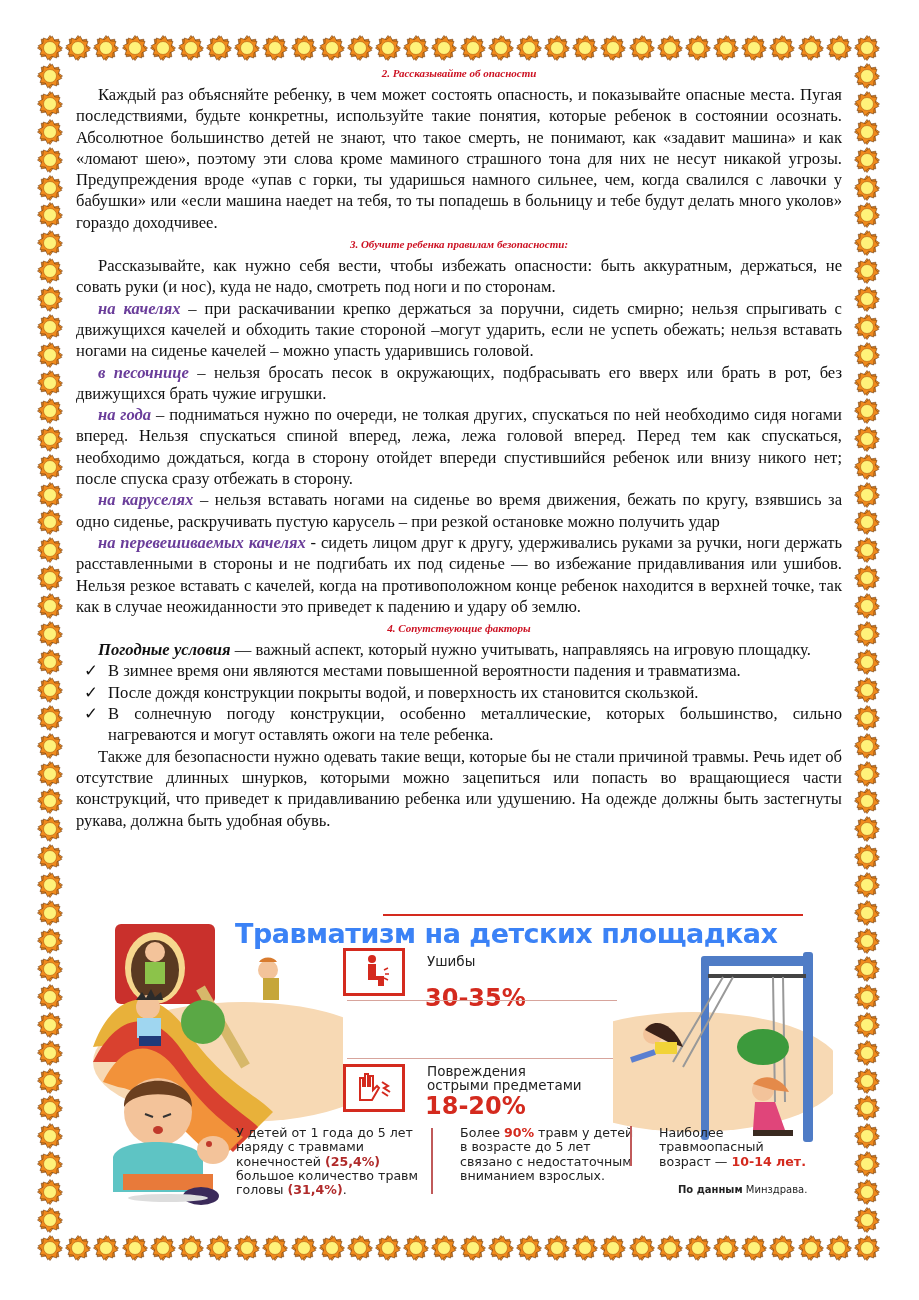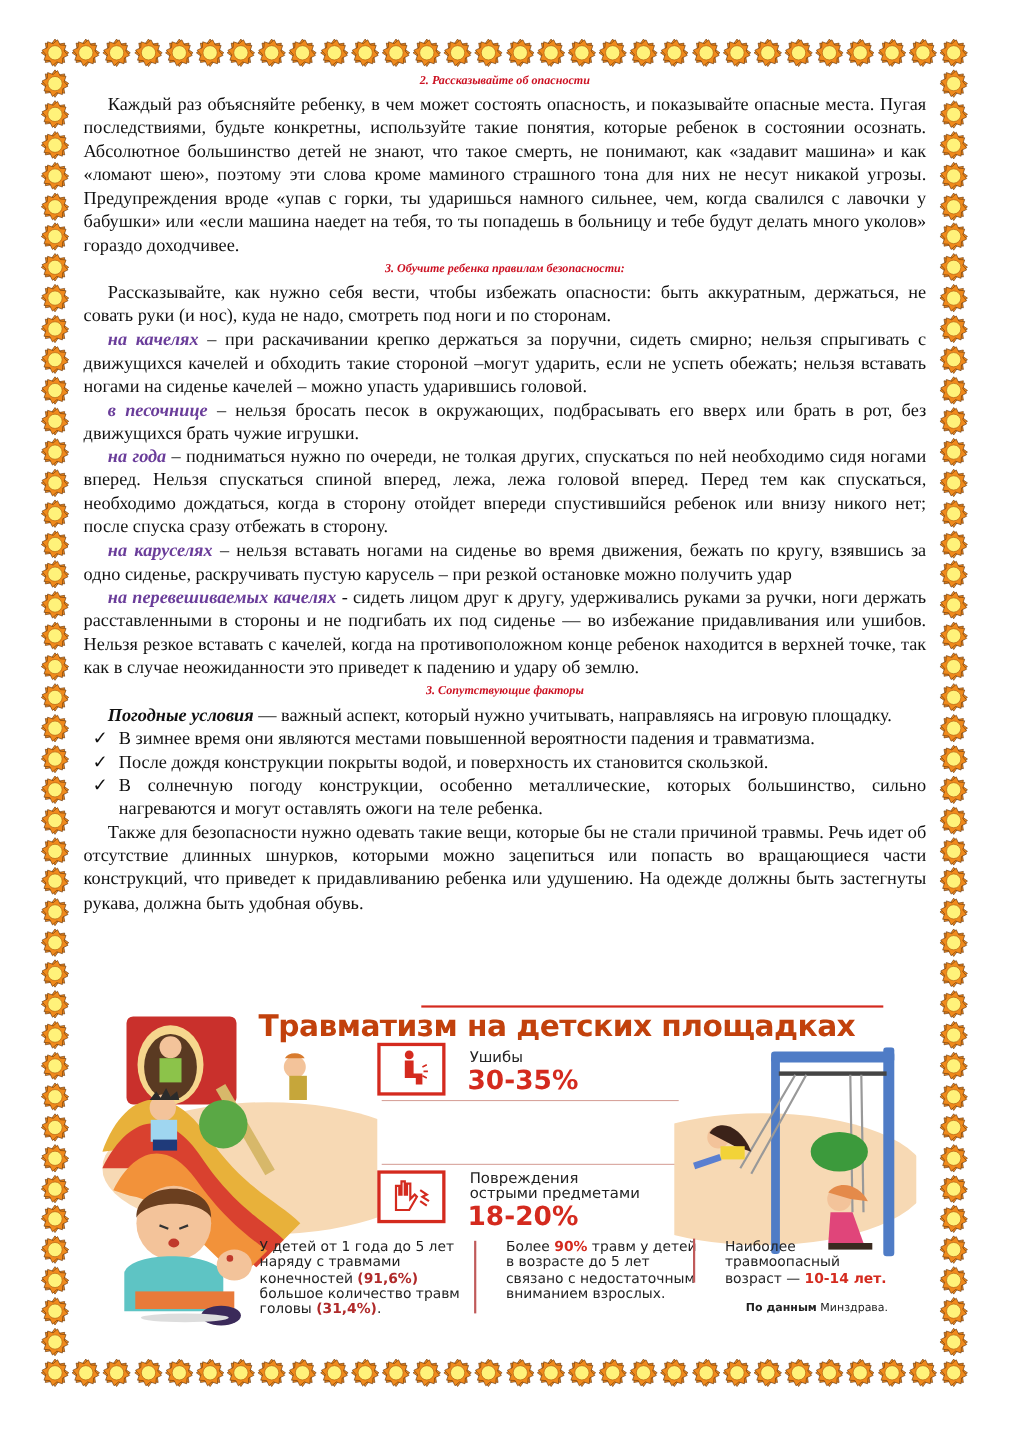--- a/index.html
+++ b/index.html
@@ -13,21 +13,21 @@
   .heading { font-style: italic; font-weight: bold; color: #cc1122; text-align: center; font-size: 11px; line-height: 22px; }
   .para { font-size: 16.6px; line-height: 21.3px; text-align: justify; text-indent: 22px; }
   .kw { font-style: italic; font-weight: bold; color: #6a3d9a; }
   .kw-black { font-style: italic; font-weight: bold; color: #111; }
   ul.checks { list-style: none; }
   ul.checks li { font-size: 16.6px; line-height: 21.3px; position: relative; padding-left: 32px; text-align: justify; }
   ul.checks li .chk { position: absolute; left: 8px; top: 0; }
 
   
   .info { position: absolute; left: 93px; top: 912px; width: 740px; height: 295px; background: #fff; }
-  .info-title { position: absolute; left: 142px; top: 6px; font-family: "DejaVu Sans", sans-serif; font-weight: bold; color: #c2410c; font-size: 27px; letter-spacing: -0.5px; white-space: nowrap; }
+  .info-title { position: absolute; left: 142px; top: 6px; font-family: "DejaVu Sans", sans-serif; font-weight: bold; color: #3b82f6; font-size: 27px; letter-spacing: -0.5px; white-space: nowrap; }
   .info-title-line { position: absolute; left: 290px; top: 2px; width: 420px; height: 2px; background: #d42a1e; }
   .stat { position: absolute; left: 250px; width: 290px; height: 54px; }
   .stat-box { position: absolute; left: 0; top: 0; width: 62px; height: 48px; border: 3px solid #d42a1e; display: flex; align-items: center; justify-content: center; }
   .stat-label { position: absolute; left: 84px; font-family: "DejaVu Sans", sans-serif; font-size: 13.5px; color: #222; line-height: 15px; white-space: nowrap; }
   .stat-value { position: absolute; left: 82px; font-family: "DejaVu Sans", sans-serif; font-weight: bold; font-size: 24px; color: #d42a1e; white-space: nowrap; }
   .stat-sep { position: absolute; left: 254px; width: 270px; height: 1px; background: #d7a49c; }
   .note { position: absolute; font-family: "DejaVu Sans", sans-serif; font-size: 12.6px; color: #222; line-height: 14.3px; }
   .note .hl { color: #d42a1e; font-weight: bold; }
   .note .hl2 { color: #b02a2a; font-weight: bold; }
   .vsep { position: absolute; width: 2px; background: #c05a5a; }
@@ -767,21 +767,21 @@
 
   <div class="heading">3. Обучите ребенка правилам безопасности:</div>
   <p class="para">Рассказывайте, как нужно себя вести, чтобы избежать опасности: быть аккуратным, держаться, не совать руки (и нос), куда не надо, смотреть под ноги и по сторонам.</p>
 
   <p class="para"><span class="kw">на качелях</span><span> – при раскачивании крепко держаться за поручни, сидеть смирно; нельзя спрыгивать с движущихся качелей и обходить такие стороной –могут ударить, если не успеть обежать; нельзя вставать ногами на сиденье качелей – можно упасть ударившись головой.</span></p>
   <p class="para"><span class="kw">в песочнице</span><span> – нельзя бросать песок в окружающих, подбрасывать его вверх или брать в рот, без движущихся брать чужие игрушки.</span></p>
   <p class="para"><span class="kw">на года</span><span> – подниматься нужно по очереди, не толкая других, спускаться по ней необходимо сидя ногами вперед. Нельзя спускаться спиной вперед, лежа, лежа головой вперед. Перед тем как спускаться, необходимо дождаться, когда в сторону отойдет впереди спустившийся ребенок или внизу никого нет; после спуска сразу отбежать в сторону.</span></p>
   <p class="para"><span class="kw">на каруселях</span><span> – нельзя вставать ногами на сиденье во время движения, бежать по кругу, взявшись за одно сиденье, раскручивать пустую карусель – при резкой остановке можно получить удар</span></p>
   <p class="para"><span class="kw">на перевешиваемых качелях</span><span> - сидеть лицом друг к другу, удерживались руками за ручки, ноги держать расставленными в стороны и не подгибать их под сиденье — во избежание придавливания или ушибов. Нельзя резкое вставать с качелей, когда на противоположном конце ребенок находится в верхней точке, так как в случае неожиданности это приведет к падению и удару об землю.</span></p>
 
-  <div class="heading">3. Сопутствующие факторы</div>
+  <div class="heading">4. Сопутствующие факторы</div>
   <p class="para"><span class="kw-black">Погодные условия</span><span> — важный аспект, который нужно учитывать, направляясь на игровую площадку.</span></p>
   <ul class="checks">
     <li><span class="chk">✓</span><span>В зимнее время они являются местами повышенной вероятности падения и травматизма.</span></li>
     <li><span class="chk">✓</span><span>После дождя конструкции покрыты водой, и поверхность их становится скользкой.</span></li>
     <li><span class="chk">✓</span><span>В солнечную погоду конструкции, особенно металлические, которых большинство, сильно нагреваются и могут оставлять ожоги на теле ребенка.</span></li>
   </ul>
   <p class="para">Также для безопасности нужно одевать такие вещи, которые бы не стали причиной травмы. Речь идет об отсутствие длинных шнурков, которыми можно зацепиться или попасть во вращающиеся части конструкций, что приведет к придавливанию ребенка или удушению. На одежде должны быть застегнуты рукава, должна быть удобная обувь.</p>
 </div>
 
 <div class="info">
@@ -823,21 +823,21 @@
 
   <div class="stat" style="top:36px">
     <div class="stat-box">
       <svg width="40" height="40" viewBox="0 0 40 40">
           <circle cx="18" cy="7" r="4" fill="#d42a1e"></circle>
           <path d="M14 12 h8 v12 h8 v10 h-6 v-6 h-10 z" fill="#d42a1e"></path>
           <path d="M30 18 l4 -2 M31 22 l4 0 M30 26 l4 2" stroke="#d42a1e" stroke-width="1.5"></path>
         </svg>
     </div>
     <div class="stat-label" style="top:6px">Ушибы</div>
-    <div class="stat-value" style="top:20px">30-35%</div>
+    <div class="stat-value" style="top:36px">30-35%</div>
   </div>
   <div class="stat-sep" style="top:88px"></div>
 
   <div class="stat-sep" style="top:146px"></div>
 
   <div class="stat" style="top:152px; height:62px">
     <div class="stat-box">
       <svg width="44" height="40" viewBox="0 0 44 40">
           <path d="M8 20 v-10 h3 v8 h2 v-12 h3 v12 h2 v-10 h3 v14 l4 -4 l2 2 l-7 12 h-12 z" fill="none" stroke="#d42a1e" stroke-width="2"></path>
           <path d="M30 14 l6 4 l-4 2 l6 4 M30 24 l6 4" stroke="#d42a1e" stroke-width="2" fill="none"></path>
@@ -861,21 +861,21 @@
     <path d="M32 78 C 40 65, 60 70, 70 95 L 55 90 Z" fill="#3b2219"></path>
     <rect x="42" y="90" width="22" height="12" fill="#f2d338"></rect>
     <path d="M42 100 L 18 108" stroke="#5a7fd0" stroke-width="6"></path>
     <circle cx="150" cy="138" r="11" fill="#f3c39a"></circle>
     <path d="M140 132 C 150 120, 168 125, 176 140 L 160 138 Z" fill="#e48a4a"></path>
     <path d="M142 150 h20 l10 28 h-32 z" fill="#e0457a"></path>
     <rect x="140" y="178" width="40" height="6" fill="#3a2a20"></rect>
   </svg>
 
   <div class="note" style="left:143px; top:214px; width:190px">
-    <span>У детей от 1 года до 5 лет наряду с травмами конечностей </span><span class="hl2">(91,6%)</span><span> большое количество травм головы </span><span class="hl2">(31,4%)</span><span>.</span>
+    <span>У детей от 1 года до 5 лет наряду с травмами конечностей </span><span class="hl2">(25,4%)</span><span> большое количество травм головы </span><span class="hl2">(31,4%)</span><span>.</span>
   </div>
   <div class="vsep" style="left:338px; top:216px; height:66px"></div>
   <div class="note" style="left:367px; top:214px; width:180px">
     <span>Более </span><span class="hl">90%</span><span> травм у детей в возрасте до 5 лет связано с недостаточным вниманием взрослых.</span>
   </div>
   <div class="vsep" style="left:537px; top:214px; height:40px"></div>
   <div class="note" style="left:566px; top:214px; width:160px">
     <span>Наиболее травмоопасный возраст — </span><span class="hl">10-14 лет.</span>
   </div>
   <div class="source" style="left:585px; top:272px">

